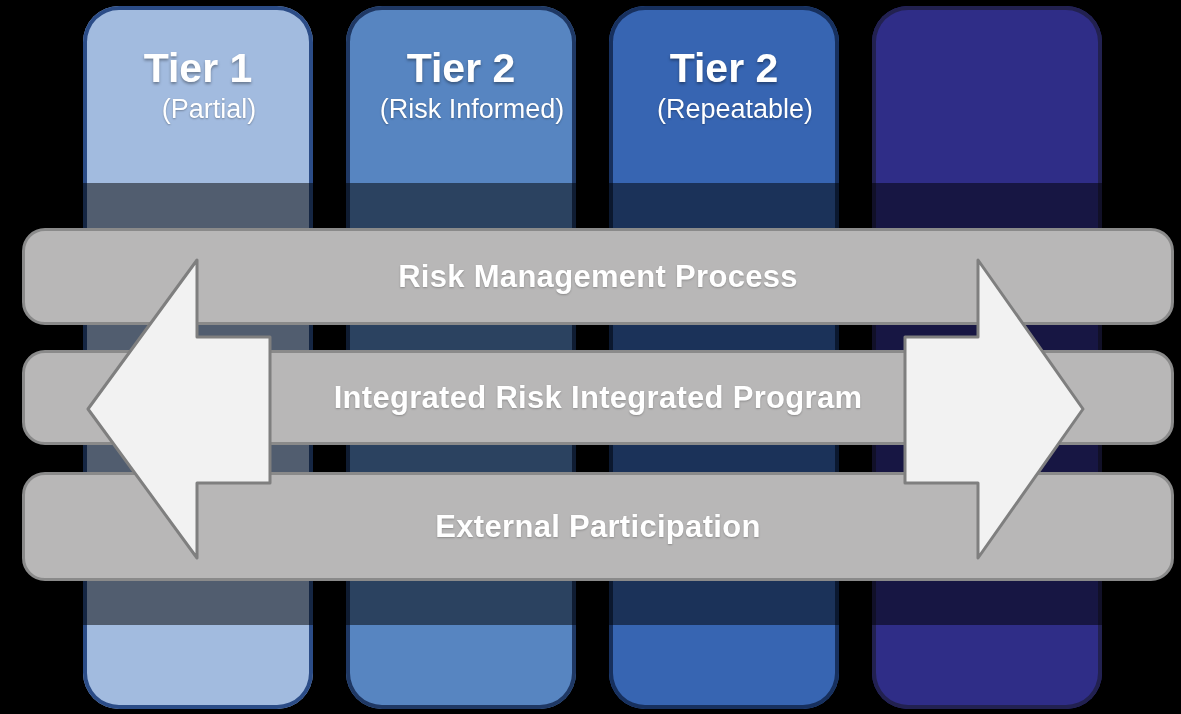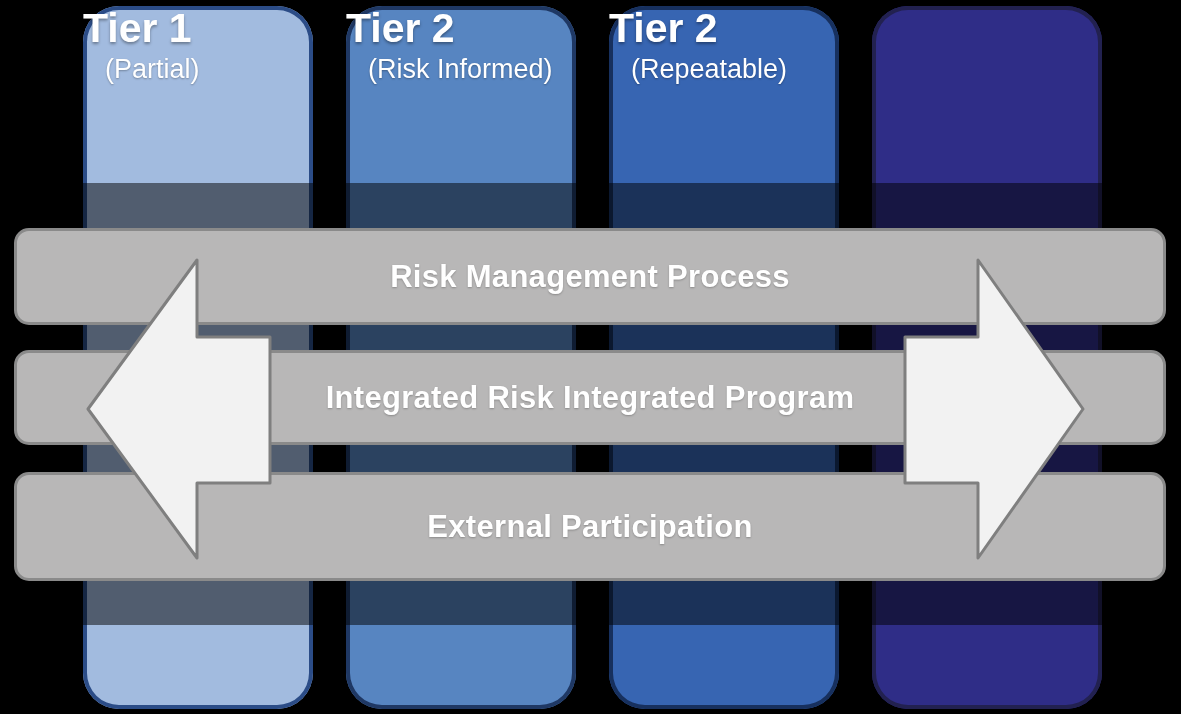--- a/index.html
+++ b/index.html
@@ -9,40 +9,40 @@
     font-family:"Liberation Sans", sans-serif;
   }
   
   .col {
     position:absolute; top:6px; width:230px; height:703px;
     border-radius:36px;
     background: var(--fill);
     box-shadow: inset 0 0 0 4px var(--border);
   }
   .col1 { left:83px; } .col2 { left:346px; } .col3 { left:609px; } .col4 { left:872px; }
-  .col-header { position:relative; text-align:left; z-index:1; }
+  .col-header { position:relative; padding-top:40px; text-align:center; z-index:1; }
   .tier-title {
     color:#fff; font-size:41px; font-weight:700; line-height:1.1;
     text-shadow:0 2px 3px rgba(0,0,0,0.35);
   }
   .tier-subtitle {
     color:#fff; font-size:27px; font-weight:400; margin-top:3px;
     text-shadow:0 1px 2px rgba(0,0,0,0.3);
     margin-left:22px;
   }
   .col-shade {
     position:absolute; left:0; right:0; top:177px; height:442px;
     background: var(--shade, rgba(0,0,0,0.5));
     z-index:2;
   }
   
   .bar {
-    position:absolute; left:14px; width:1152px; box-sizing:border-box;
+    position:absolute; left:22px; width:1152px; box-sizing:border-box;
     background: var(--bfill); border:3px solid var(--bborder);
-    border-radius:15px; z-index:3;
+    border-radius:23px; z-index:3;
     display:flex; align-items:center; justify-content:center;
   }
   .bar1 { top:228px; height:97px; }
   .bar2 { top:350px; height:95px; }
   .bar3 { top:472px; height:109px; }
   .bar-label {
     color: var(--btext, #fff); font-size:31px; font-weight:700; letter-spacing:0.3px;
     text-shadow:0 1px 2px rgba(0,0,0,0.25);
   }
   

